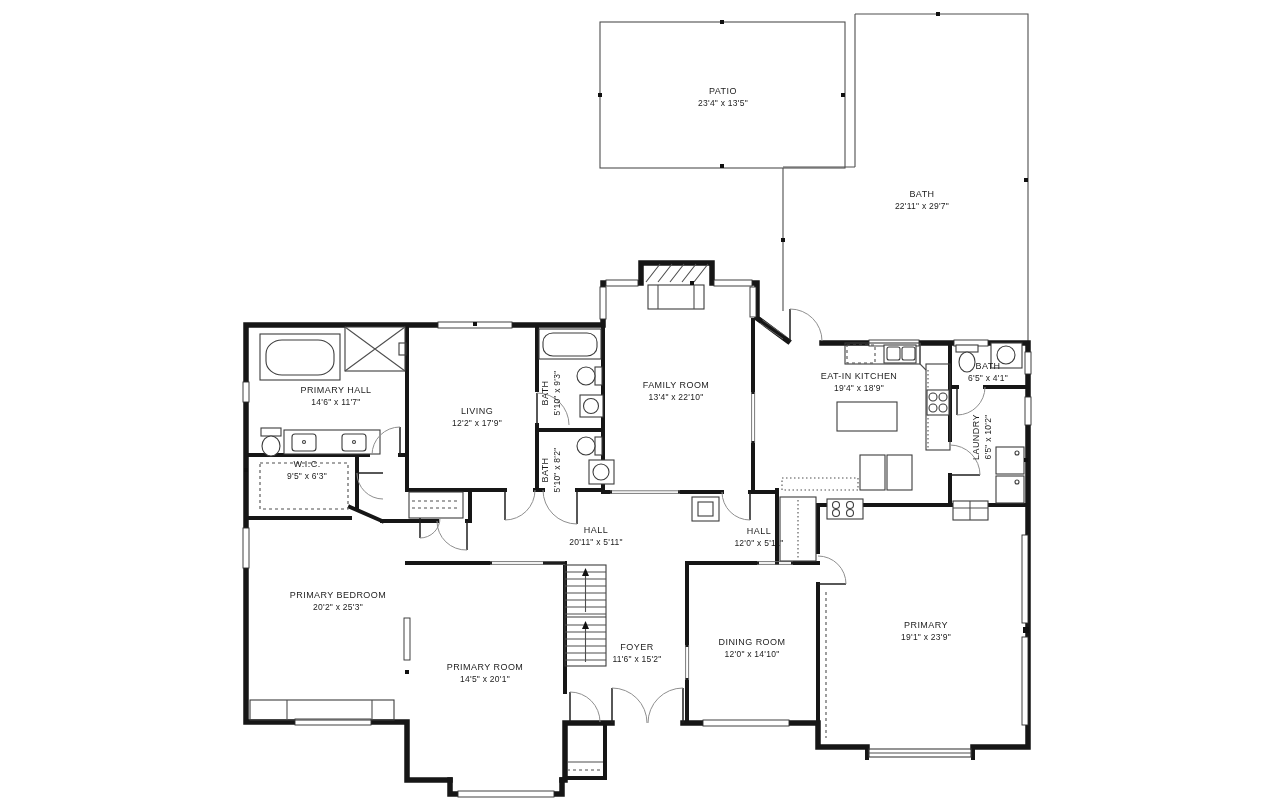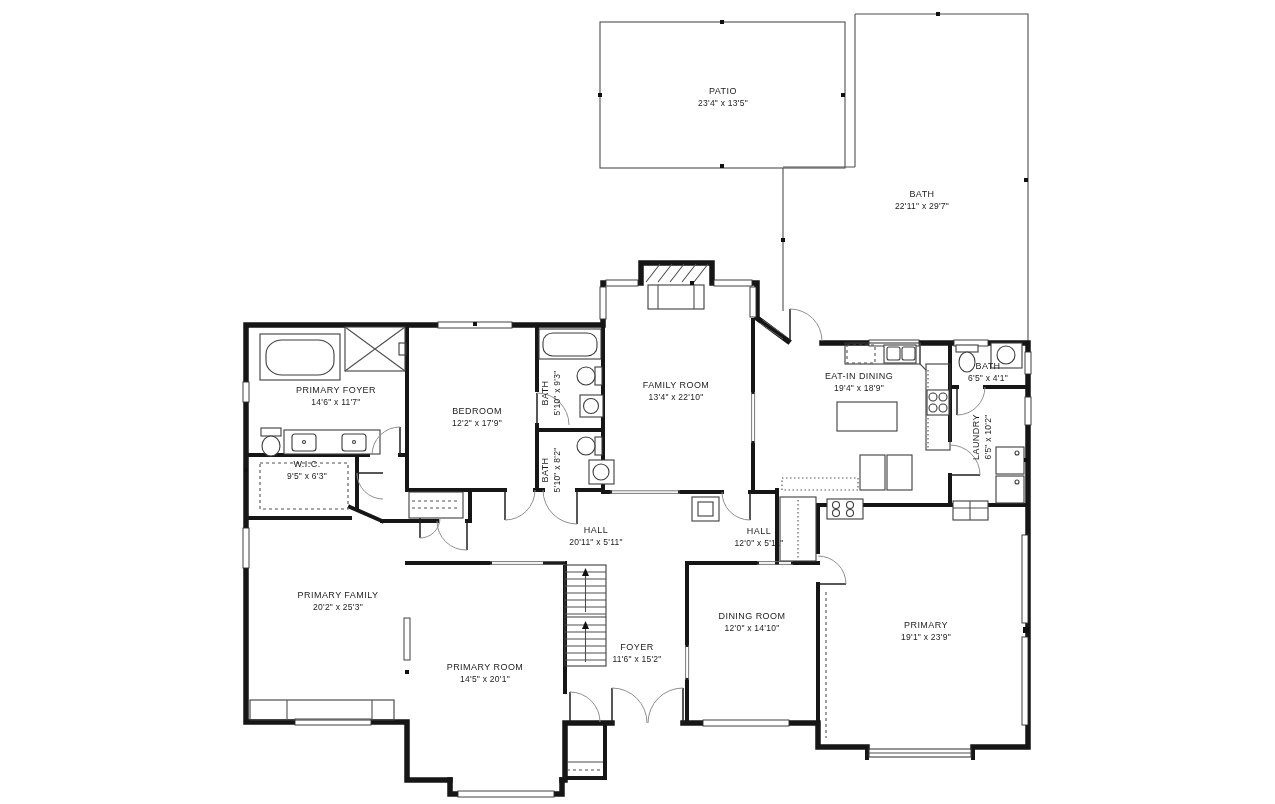--- a/index.html
+++ b/index.html
@@ -324,76 +324,76 @@
 
   <div class="room-label" style="left:723px;top:97px">
     <div class="rname">PATIO</div>
     <div class="rdims">23'4" x 13'5"</div>
   </div>
   <div class="room-label" style="left:922px;top:200px">
     <div class="rname">BATH</div>
     <div class="rdims">22'11" x 29'7"</div>
   </div>
   <div class="room-label" style="left:336px;top:396px">
-    <div class="rname">PRIMARY FOYER</div>
+    <div class="rname">PRIMARY HALL</div>
     <div class="rdims">14'6" x 11'7"</div>
   </div>
   <div class="room-label" style="left:307px;top:470px">
     <div class="rname">W.I.C.</div>
     <div class="rdims">9'5" x 6'3"</div>
   </div>
   <div class="room-label" style="left:477px;top:417px">
-    <div class="rname">BEDROOM</div>
+    <div class="rname">LIVING</div>
     <div class="rdims">12'2" x 17'9"</div>
   </div>
   <div class="room-label rot" style="left:551px;top:393px">
     <div class="rname">BATH</div>
     <div class="rdims">5'10" x 9'3"</div>
   </div>
   <div class="room-label rot" style="left:551px;top:470px">
     <div class="rname">BATH</div>
     <div class="rdims">5'10" x 8'2"</div>
   </div>
   <div class="room-label" style="left:676px;top:391px">
     <div class="rname">FAMILY ROOM</div>
     <div class="rdims">13'4" x 22'10"</div>
   </div>
   <div class="room-label" style="left:859px;top:382px">
-    <div class="rname">EAT-IN DINING</div>
+    <div class="rname">EAT-IN KITCHEN</div>
     <div class="rdims">19'4" x 18'9"</div>
   </div>
   <div class="room-label" style="left:988px;top:372px">
     <div class="rname">BATH</div>
     <div class="rdims">6'5" x 4'1"</div>
   </div>
   <div class="room-label rot" style="left:982px;top:437px">
     <div class="rname">LAUNDRY</div>
     <div class="rdims">6'5" x 10'2"</div>
   </div>
   <div class="room-label" style="left:596px;top:536px">
     <div class="rname">HALL</div>
     <div class="rdims">20'11" x 5'11"</div>
   </div>
   <div class="room-label" style="left:759px;top:537px">
     <div class="rname">HALL</div>
     <div class="rdims">12'0" x 5'11"</div>
   </div>
   <div class="room-label" style="left:338px;top:601px">
-    <div class="rname">PRIMARY FAMILY</div>
+    <div class="rname">PRIMARY BEDROOM</div>
     <div class="rdims">20'2" x 25'3"</div>
   </div>
   <div class="room-label" style="left:485px;top:673px">
     <div class="rname">PRIMARY ROOM</div>
     <div class="rdims">14'5" x 20'1"</div>
   </div>
   <div class="room-label" style="left:637px;top:653px">
     <div class="rname">FOYER</div>
     <div class="rdims">11'6" x 15'2"</div>
   </div>
-  <div class="room-label" style="left:752px;top:622px">
+  <div class="room-label" style="left:752px;top:648px">
     <div class="rname">DINING ROOM</div>
     <div class="rdims">12'0" x 14'10"</div>
   </div>
   <div class="room-label" style="left:926px;top:631px">
     <div class="rname">PRIMARY</div>
     <div class="rdims">19'1" x 23'9"</div>
   </div>
 
 </div>
 

